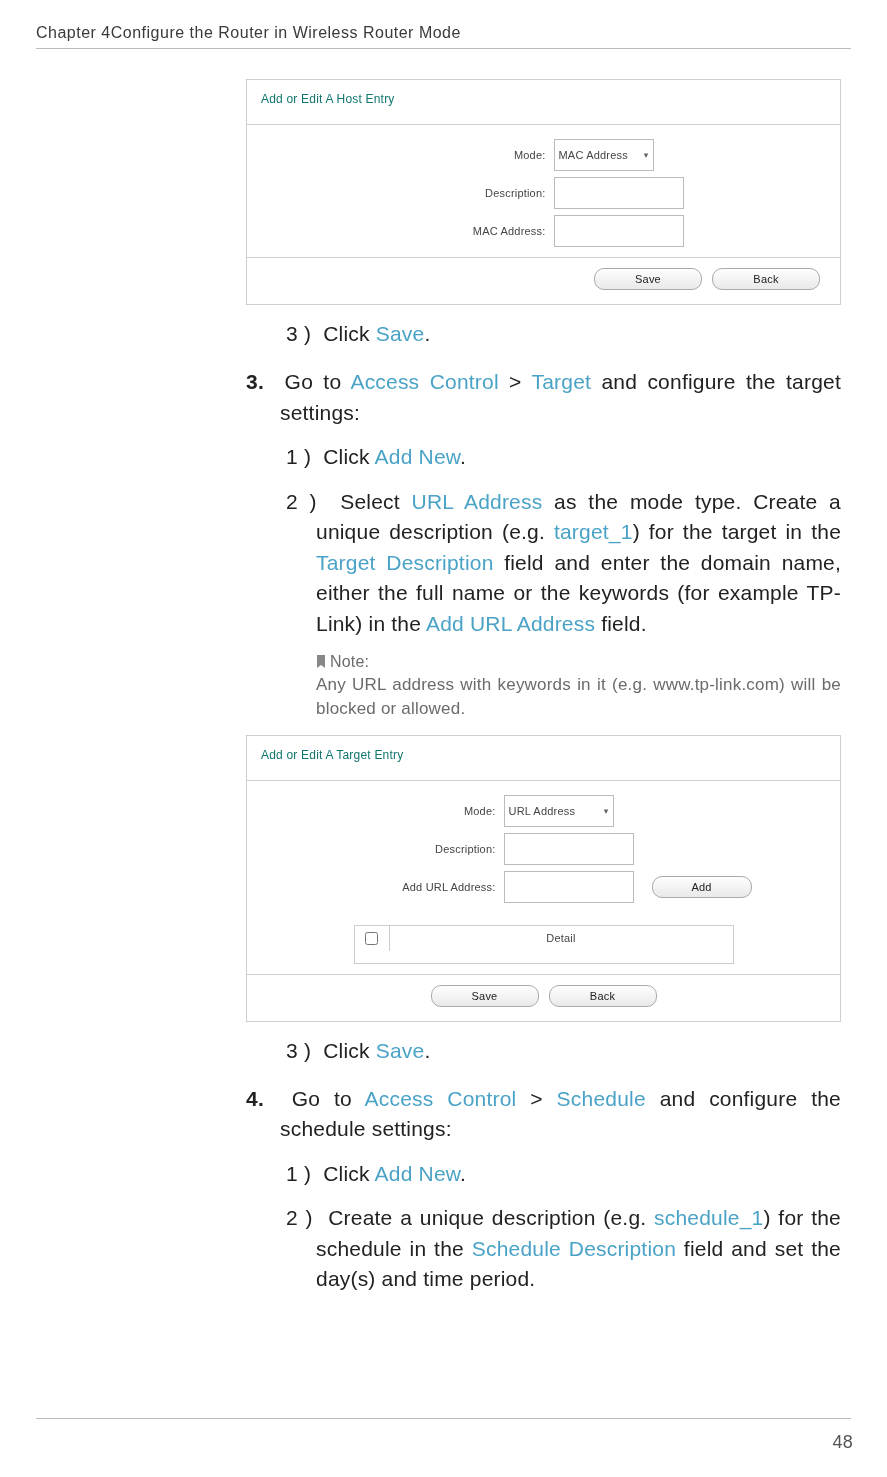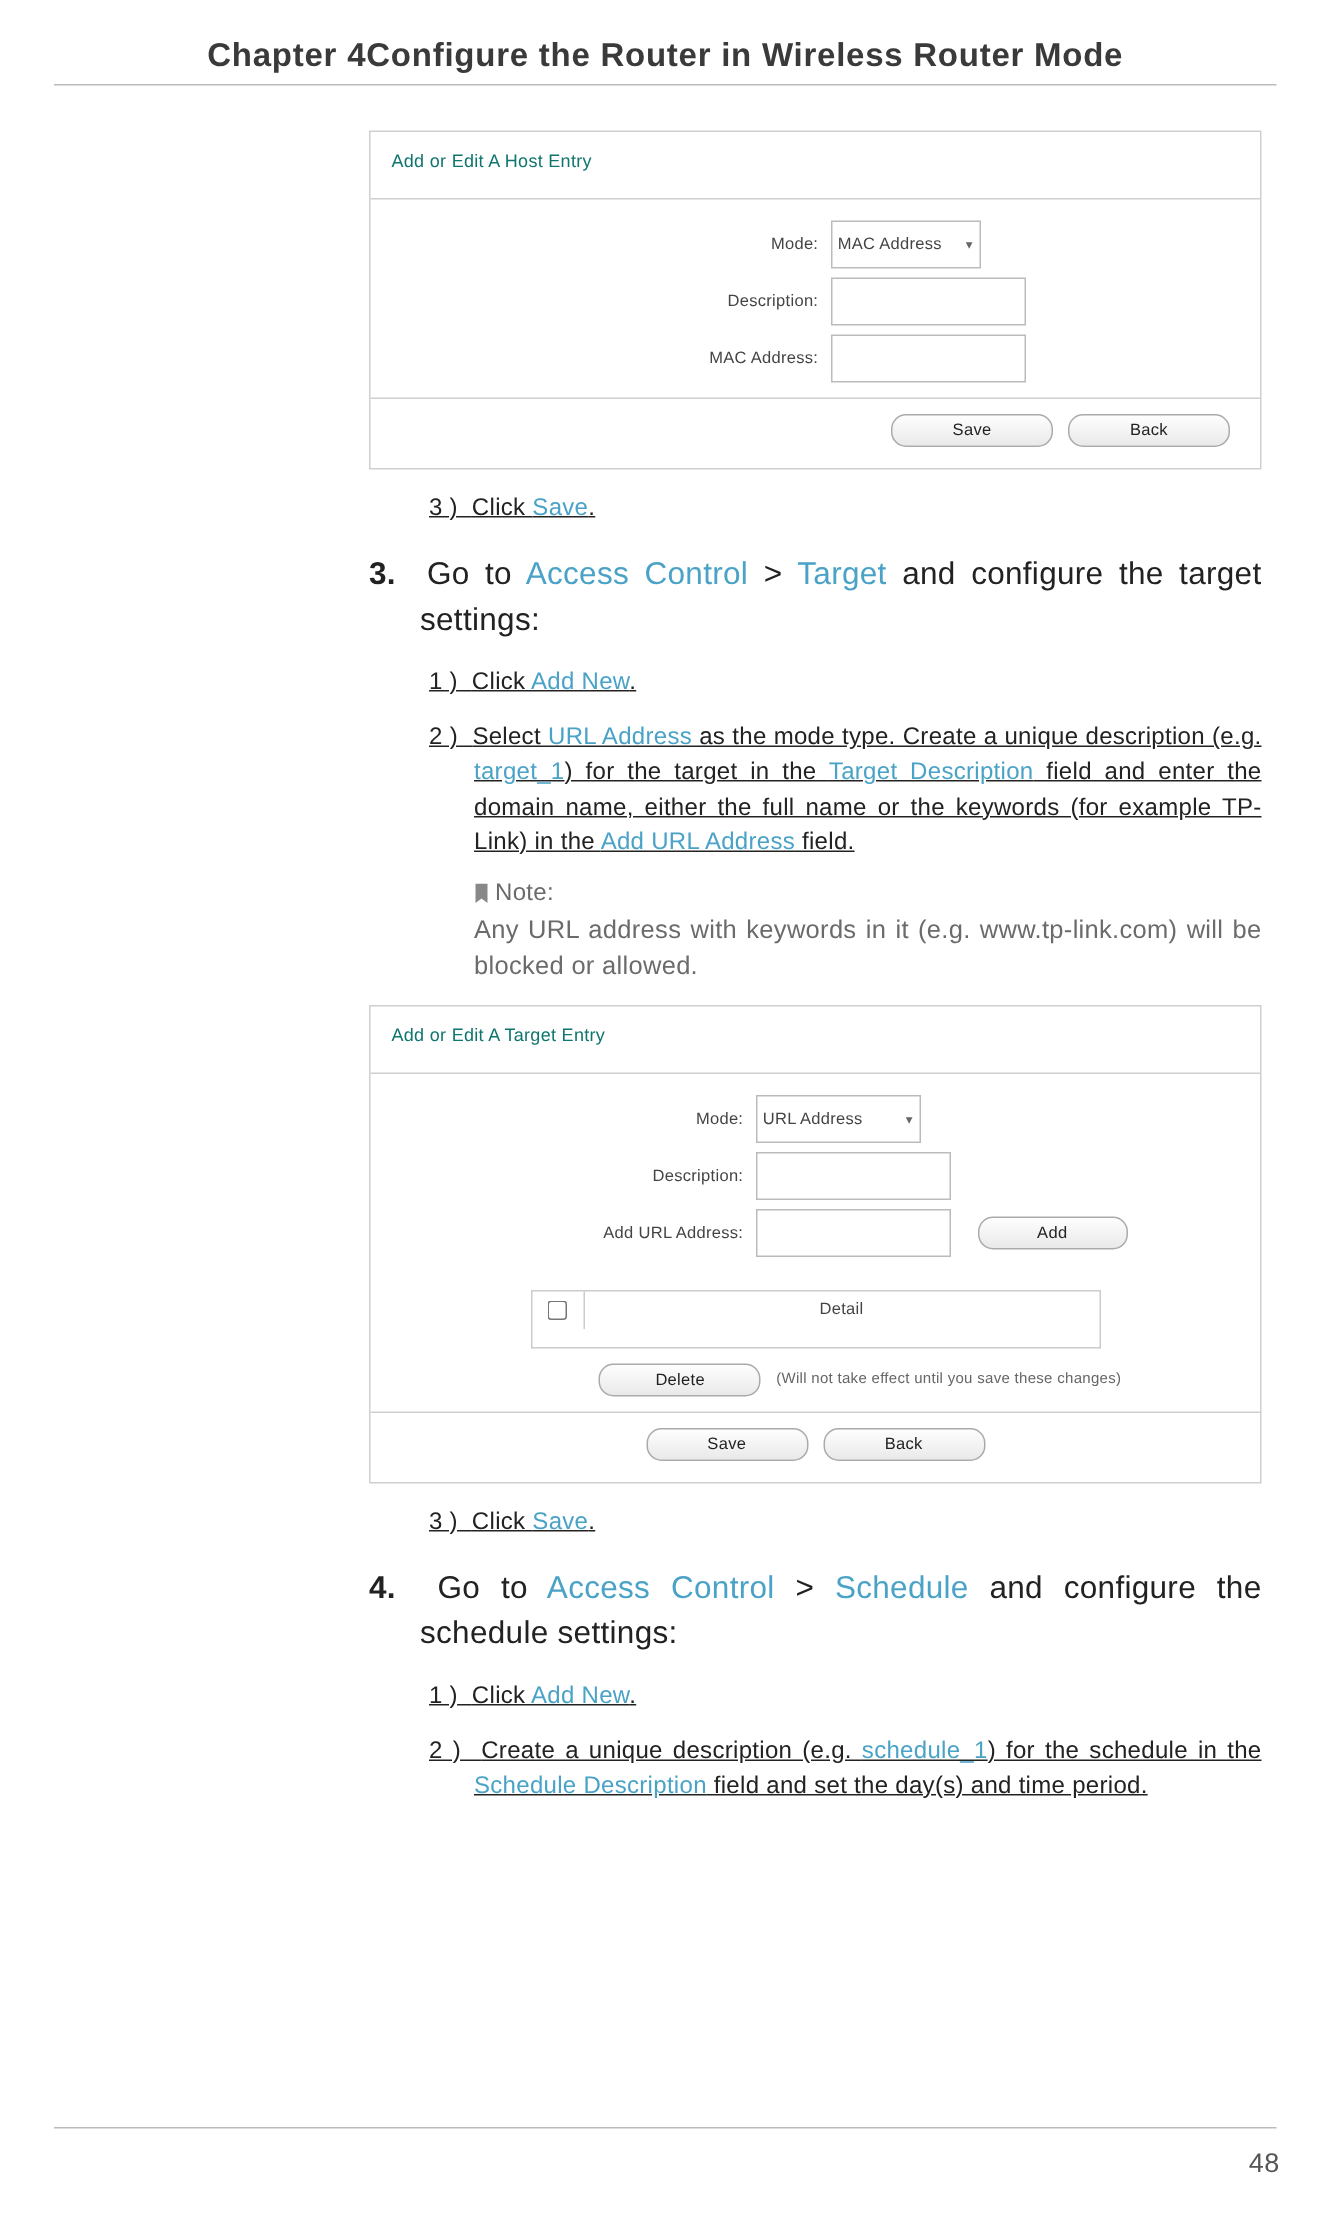--- a/index.html
+++ b/index.html
@@ -13,43 +13,42 @@
     width: 887px;
     min-height: 1477px;
     margin: 0 auto;
     position: relative;
     box-sizing: border-box;
     padding: 24px 36px 36px 36px;
     letter-spacing: 0.2px;
   }
   .running-head {
     display: flex;
-    justify-content: center;
-    font-size: 22px;
+    justify-content: flex-start;
+    font-size: 16px;
     color: #3a3a3a;
-    font-weight: 700;
+    font-weight: 400;
     letter-spacing: 0.5px;
   }
   .running-head-rule {
     border: none;
     border-top: 1px solid #bbb;
     margin: 6px 0 30px 0;
   }
   .content {
     margin-left: 210px;
     margin-right: 10px;
   }
   .step-sub {
-    font-size: 16px;
+    font-size: 21px;
     color: #222;
     line-height: 1.45;
     margin: 14px 0 14px 40px;
     text-indent: -30px;
     padding-left: 30px;
-    text-decoration: underline;
   }
   .step-main {
     font-size: 21px;
     color: #222;
     line-height: 1.45;
     margin: 18px 0 12px 0;
     padding-left: 34px;
     text-indent: -34px;
     text-align: justify;
   }
@@ -284,24 +283,20 @@
         <div class="detail-table">
           <div class="detail-head">
             <div class="chkcell">
                 <input type="checkbox" style="">
               </div>
             <div class="labelcell">Detail</div>
           </div>
           <div class="detail-body"></div>
         </div>
 
-        <div class="mid-actions">
-          <div class="fake-btn">Delete</div>
-          <div class="mid-hint">(Will not take effect until you save these changes)</div>
-        </div>
       </div>
       <div class="shot-actions center">
         <div class="fake-btn">Save</div>
         <div class="fake-btn">Back</div>
       </div>
     </div>
 
     <p class="step-sub">
       <span>3 )</span>&nbsp;
       <span>Click </span><span class="ui-link">Save</span><span>.</span>

